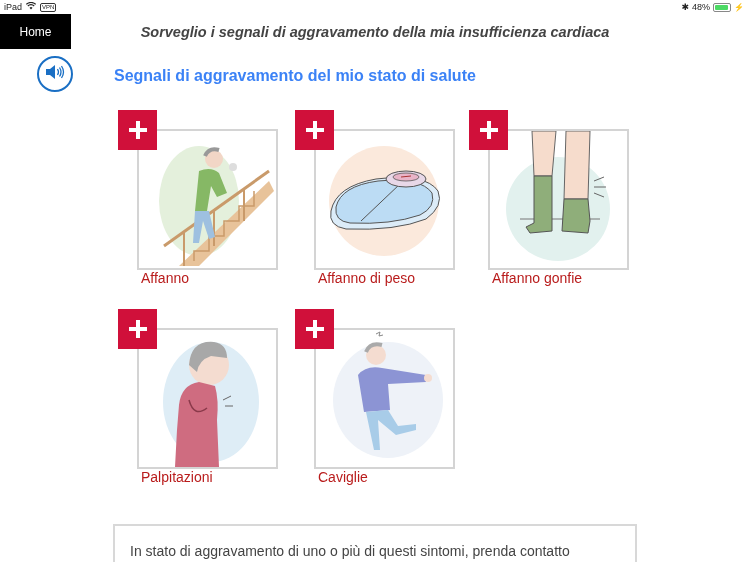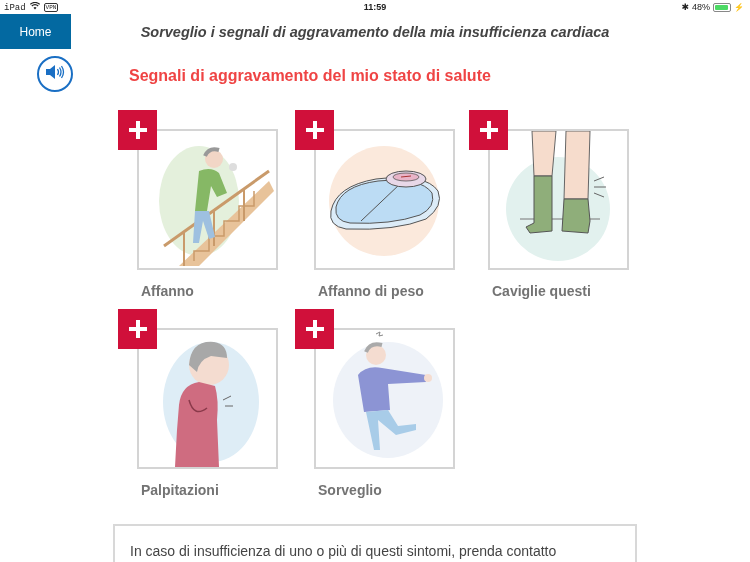--- a/index.html
+++ b/index.html
@@ -1,50 +1,49 @@
 <!DOCTYPE html>
 <html><head>
 <meta charset="utf-8">
 <style>
   html, body { margin:0; padding:0; }
   body { width:750px; height:562px; overflow:hidden; background:#ffffff; position:relative; font-family:"Liberation Sans", sans-serif; }
   .statusbar { position:absolute; left:0; top:0; width:750px; height:14px; font-size:9px; color:#222; }
-  .statusbar .left { position:absolute; left:4px; top:2px; display:flex; align-items:center; gap:4px;font-family:Liberation Mono, monospace; }
+  .statusbar .left { position:absolute; left:4px; top:2px; display:flex; align-items:center; gap:4px; }
   .statusbar .vpn { border:1px solid #333; border-radius:2px; font-size:6px; padding:0 1px; line-height:7px; }
   .statusbar .time { position:absolute; left:0; right:0; top:2px; text-align:center; font-weight:bold; }
   .statusbar .right { position:absolute; right:6px; top:2px; display:flex; align-items:center; gap:3px; }
   .battery { width:16px; height:7px; border:1px solid #888; border-radius:2px; position:relative; }
   .battery .fill { position:absolute; left:1px; top:1px; bottom:1px; width:82%; background:#4cd964; border-radius:1px; }
-  .home-btn { position:absolute; left:0; top:14px; width:71px; height:35px; background:#0369a1; color:#fff; font-size:12px; display:flex; align-items:center; justify-content:center; cursor:pointer; }
+  .home-btn { position:absolute; left:0; top:14px; width:71px; height:35px; background:#000000; color:#fff; font-size:12px; display:flex; align-items:center; justify-content:center; cursor:pointer; }
   .page-title { position:absolute; left:100px; right:100px; top:24px; text-align:center; font-size:14.5px; font-weight:bold; color:#444;font-style:italic; }
   .audio-btn { position:absolute; left:37px; top:56px; width:36px; height:36px; border:2px solid #1a6fc4; border-radius:50%; display:flex; align-items:center; justify-content:center; box-sizing:border-box; }
-  .section-title { position:absolute; left:129px; top:67px; font-size:16px; font-weight:bold; color:#ef4444; }
+  .section-title { position:absolute; left:114px; top:67px; font-size:16px; font-weight:bold; color:#3b82f6; }
   .card { position:absolute; width:141px; }
   .card .box { position:absolute; left:19px; top:19px; width:141px; height:141px; border:2px solid #d4d4d4; box-sizing:border-box; background:#fff; overflow:hidden; }
   .card .plus { position:absolute; left:0; top:0; width:39px; height:40px; background:#d0103a; z-index:2; display:flex; align-items:center; justify-content:center; cursor:pointer; }
-  .card .label { position:absolute; left:23px; top:173px; font-size:14px; font-weight:bold; color:#737373; white-space:nowrap; }
+  .card .label { position:absolute; left:23px; top:160px; font-size:14px; font-weight:normal; color:#b91c1c; white-space:nowrap; }
   .info-box { position:absolute; left:113px; top:524px; width:524px; height:60px; border:2px solid #d8d8d8; box-sizing:border-box; }
   .info-box p { margin:0; position:absolute; left:15px; top:17px; font-size:14px; color:#444; white-space:nowrap; }
 </style>
 </head>
 <body>
 
 <div class="statusbar">
   <div class="left">
     <span>iPad</span>
     <span>
       <svg width="10" height="8" viewBox="0 0 10 8">
           <path d="M5 7.5 L3.5 5.8 A2.2 2.2 0 0 1 6.5 5.8 Z" fill="#222"></path>
           <path d="M1.8 4 A4.5 4.5 0 0 1 8.2 4" stroke="#222" stroke-width="1.1" fill="none"></path>
           <path d="M0.3 2.3 A6.8 6.8 0 0 1 9.7 2.3" stroke="#222" stroke-width="1.1" fill="none"></path>
         </svg>
     </span>
     <span class="vpn">VPN</span>
   </div>
-  <div class="time">11:59</div>
   <div class="right">
     <span style="font-size:9px;">✱</span>
     <span>48%</span>
     <span class="battery">
         <span class="fill"></span>
       </span>
     <span style="font-size:8px;">⚡</span>
   </div>
 </div>
 
@@ -124,21 +123,21 @@
       <line x1="30" y1="88" x2="110" y2="88" stroke="#777" stroke-width="1"></line>
       <path d="M42 0 L44 45 L62 45 L66 0 Z" fill="#f6dccc" stroke="#666" stroke-width="1"></path>
       <path d="M44 45 L44 92 L36 96 L40 102 L62 100 L62 45 Z" fill="#8fae7a" stroke="#555" stroke-width="1"></path>
       <path d="M76 0 L74 68 L98 68 L100 0 Z" fill="#f6dccc" stroke="#666" stroke-width="1"></path>
       <path d="M74 68 L72 100 L98 102 L100 90 L98 68 Z" fill="#8fae7a" stroke="#555" stroke-width="1"></path>
       <line x1="104" y1="50" x2="114" y2="46" stroke="#666" stroke-width="1"></line>
       <line x1="104" y1="56" x2="116" y2="56" stroke="#666" stroke-width="1"></line>
       <line x1="104" y1="62" x2="114" y2="66" stroke="#666" stroke-width="1"></line>
     </svg>
   </div>
-  <div class="label">Caviglie questi</div>
+  <div class="label">Affanno gonfie</div>
 </div>
 
 <div class="card" style="left:118px; top:309px;">
   <div class="plus">
     <svg width="20" height="20" viewBox="0 0 20 20">
         <rect x="8" y="1" width="4" height="18" fill="#fff"></rect>
         <rect x="1" y="8" width="18" height="4" fill="#fff"></rect>
       </svg>
   </div>
   <div class="box">
@@ -166,18 +165,18 @@
     <svg width="137" height="137" viewBox="0 0 137 137">
       <ellipse cx="72" cy="70" rx="55" ry="58" fill="#eef2f8"></ellipse>
       <circle cx="60" cy="25" r="10" fill="#f4dcd0"></circle>
       <path d="M50 22 Q54 12 66 15" stroke="#aaa" stroke-width="4" fill="none"></path>
       <path d="M60 4 l4 -2 l-1 4 l4 -1" stroke="#888" stroke-width="1" fill="none"></path>
       <path d="M42 45 Q50 35 66 38 L110 45 L110 52 L72 54 L74 80 L48 82 Z" fill="#8c94d4"></path>
       <path d="M50 82 L58 120 L64 120 L62 90 L80 105 L100 100 L100 94 L82 96 L72 80 Z" fill="#a8cce8"></path>
       <circle cx="112" cy="48" r="4" fill="#f4dcd0"></circle>
     </svg>
   </div>
-  <div class="label">Sorveglio</div>
+  <div class="label">Caviglie</div>
 </div>
 
 <div class="info-box">
-  <p>In caso di insufficienza di uno o più di questi sintomi, prenda contatto</p>
+  <p>In stato di aggravamento di uno o più di questi sintomi, prenda contatto</p>
 </div>
 
 </body></html>

